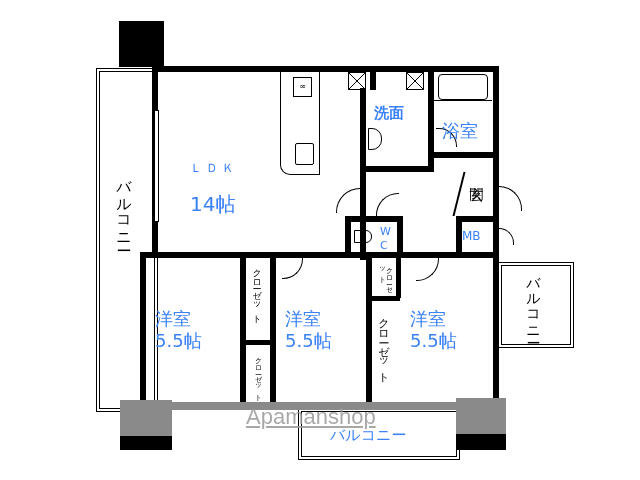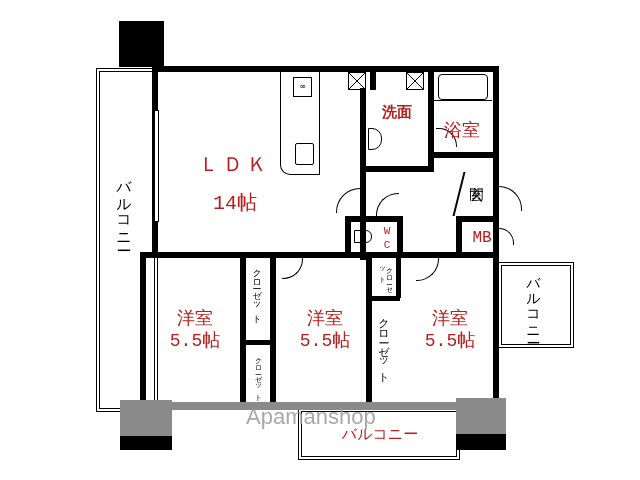--- a/index.html
+++ b/index.html
@@ -1,20 +1,20 @@
 <!DOCTYPE html>
 <html><head>
 <meta charset="utf-8">
 <style>
   html, body { margin:0; padding:0; background:#ffffff; }
   body { width:640px; height:480px; position:relative; overflow:hidden; font-family:"DejaVu Sans", sans-serif; }
   .abs { position:absolute; }
   .blk { position:absolute; background:#000; }
   .gry { position:absolute; background:#8a8a8a; }
-  .lbl { position:absolute; color:#b91c1c; text-align:center; white-space:nowrap; line-height:1;font-family:Liberation Mono, monospace; }
+  .lbl { position:absolute; color:#3b82f6; white-space:nowrap; line-height:1; }
   .vtext { position:absolute; writing-mode:vertical-rl; color:#000; line-height:1; letter-spacing:1px; }
   .balc { position:absolute; border:1px solid #000; box-shadow:inset 0 0 0 2px #fff, inset 0 0 0 3px #000; background:#fff; }
   .win { position:absolute; background:#fff; border:1px solid #000; }
   .wm { position:absolute; color:#9a9a9a; font-size:22px; font-family:"Liberation Sans", sans-serif; opacity:0.85; }
 </style>
 </head>
 <body>
 
 <div class="balc" style="left:96px;top:68px;width:60px;height:342px;"></div>
 <div class="vtext" style="left:116px;top:170px;font-size:15px;">バルコニー</div>
@@ -56,38 +56,38 @@
 
 <div class="blk" style="left:345px;top:216px;width:56px;height:6px;"></div>
 <div class="blk" style="left:345px;top:216px;width:6px;height:40px;"></div>
 <div class="blk" style="left:397px;top:216px;width:6px;height:40px;"></div>
 <div class="abs" style="left:354px;top:230px;width:16px;height:11px;border:1px solid #000;border-radius:0 6px 6px 0;"></div>
 <div class="lbl" style="left:380px;top:226px;width:14px;font-size:11px;">W</div>
 <div class="lbl" style="left:380px;top:240px;width:14px;font-size:11px;">C</div>
 
 <div class="blk" style="left:456px;top:216px;width:40px;height:6px;"></div>
 <div class="blk" style="left:456px;top:216px;width:6px;height:40px;"></div>
-<div class="lbl" style="left:462px;top:230px;width:40px;font-size:16px;">MB</div>
+<div class="lbl" style="left:462px;top:230px;width:40px;font-size:12px;">MB</div>
 
 <div class="abs" style="left:336px;top:188px;width:24px;height:24px;border:1px solid #000;border-radius:24px 0 0 0;border-right:none;border-bottom:none;"></div>
 <div class="abs" style="left:376px;top:193px;width:22px;height:22px;border:1px solid #000;border-radius:22px 0 0 0;border-right:none;border-bottom:none;"></div>
 <div class="abs" style="left:499px;top:186px;width:22px;height:24px;border:1px solid #000;border-radius:0 24px 0 0;border-left:none;border-bottom:none;"></div>
 <div class="abs" style="left:436px;top:128px;width:20px;height:18px;border:1px solid #000;border-radius:0 18px 0 0;border-left:none;border-bottom:none;"></div>
 <div class="abs" style="left:499px;top:228px;width:14px;height:16px;border:1px solid #000;border-radius:0 16px 0 0;border-left:none;border-bottom:none;"></div>
 <div class="abs" style="left:282px;top:258px;width:20px;height:20px;border:1px solid #000;border-radius:0 0 20px 0;border-left:none;border-top:none;"></div>
 <div class="abs" style="left:416px;top:258px;width:22px;height:22px;border:1px solid #000;border-radius:0 0 22px 0;border-left:none;border-top:none;"></div>
 
 <div class="blk" style="left:240px;top:258px;width:6px;height:150px;"></div>
 <div class="blk" style="left:270px;top:258px;width:6px;height:150px;"></div>
 <div class="blk" style="left:246px;top:340px;width:26px;height:5px;"></div>
 <div class="blk" style="left:366px;top:258px;width:6px;height:150px;"></div>
 <div class="blk" style="left:396px;top:258px;width:5px;height:40px;"></div>
 <div class="blk" style="left:372px;top:296px;width:28px;height:5px;"></div>
 
-<div class="lbl" style="left:190px;top:156px;width:90px;font-size:20px;letter-spacing:4px;">ＬＤＫ</div>
+<div class="lbl" style="left:190px;top:162px;width:90px;font-size:12px;letter-spacing:4px;">ＬＤＫ</div>
 <div class="lbl" style="left:190px;top:194px;width:90px;font-size:20px;">14帖</div>
 
 <div class="lbl" style="left:374px;top:106px;width:46px;font-size:15px;font-weight:bold;">洗面</div>
 <div class="lbl" style="left:442px;top:122px;width:40px;font-size:18px;">浴室</div>
 <div class="vtext" style="left:470px;top:176px;font-size:14px;">玄関</div>
 
 <div class="lbl" style="left:155px;top:310px;width:80px;font-size:18px;">洋室</div>
 <div class="lbl" style="left:155px;top:332px;width:80px;font-size:18px;">5.5帖</div>
 <div class="lbl" style="left:285px;top:310px;width:80px;font-size:18px;">洋室</div>
 <div class="lbl" style="left:285px;top:332px;width:80px;font-size:18px;">5.5帖</div>
@@ -98,13 +98,13 @@
 <div class="vtext" style="left:254px;top:352px;font-size:7px;">クローゼット</div>
 <div class="vtext" style="left:378px;top:262px;font-size:7px;height:32px;overflow:hidden;">クローゼット</div>
 <div class="vtext" style="left:378px;top:310px;font-size:11px;">クローゼット</div>
 
 <div class="gry" style="left:120px;top:402px;width:382px;height:8px;"></div>
 <div class="gry" style="left:120px;top:400px;width:52px;height:40px;"></div>
 <div class="blk" style="left:120px;top:436px;width:52px;height:14px;"></div>
 <div class="gry" style="left:456px;top:398px;width:50px;height:40px;"></div>
 <div class="blk" style="left:456px;top:434px;width:50px;height:16px;"></div>
 
-<div class="wm" style="left:246px;top:404px;">Apamanshop</div>
+<div class="wm" style="left:246px;top:404px;text-decoration:underline;">Apamanshop</div>
 
 </body></html>

